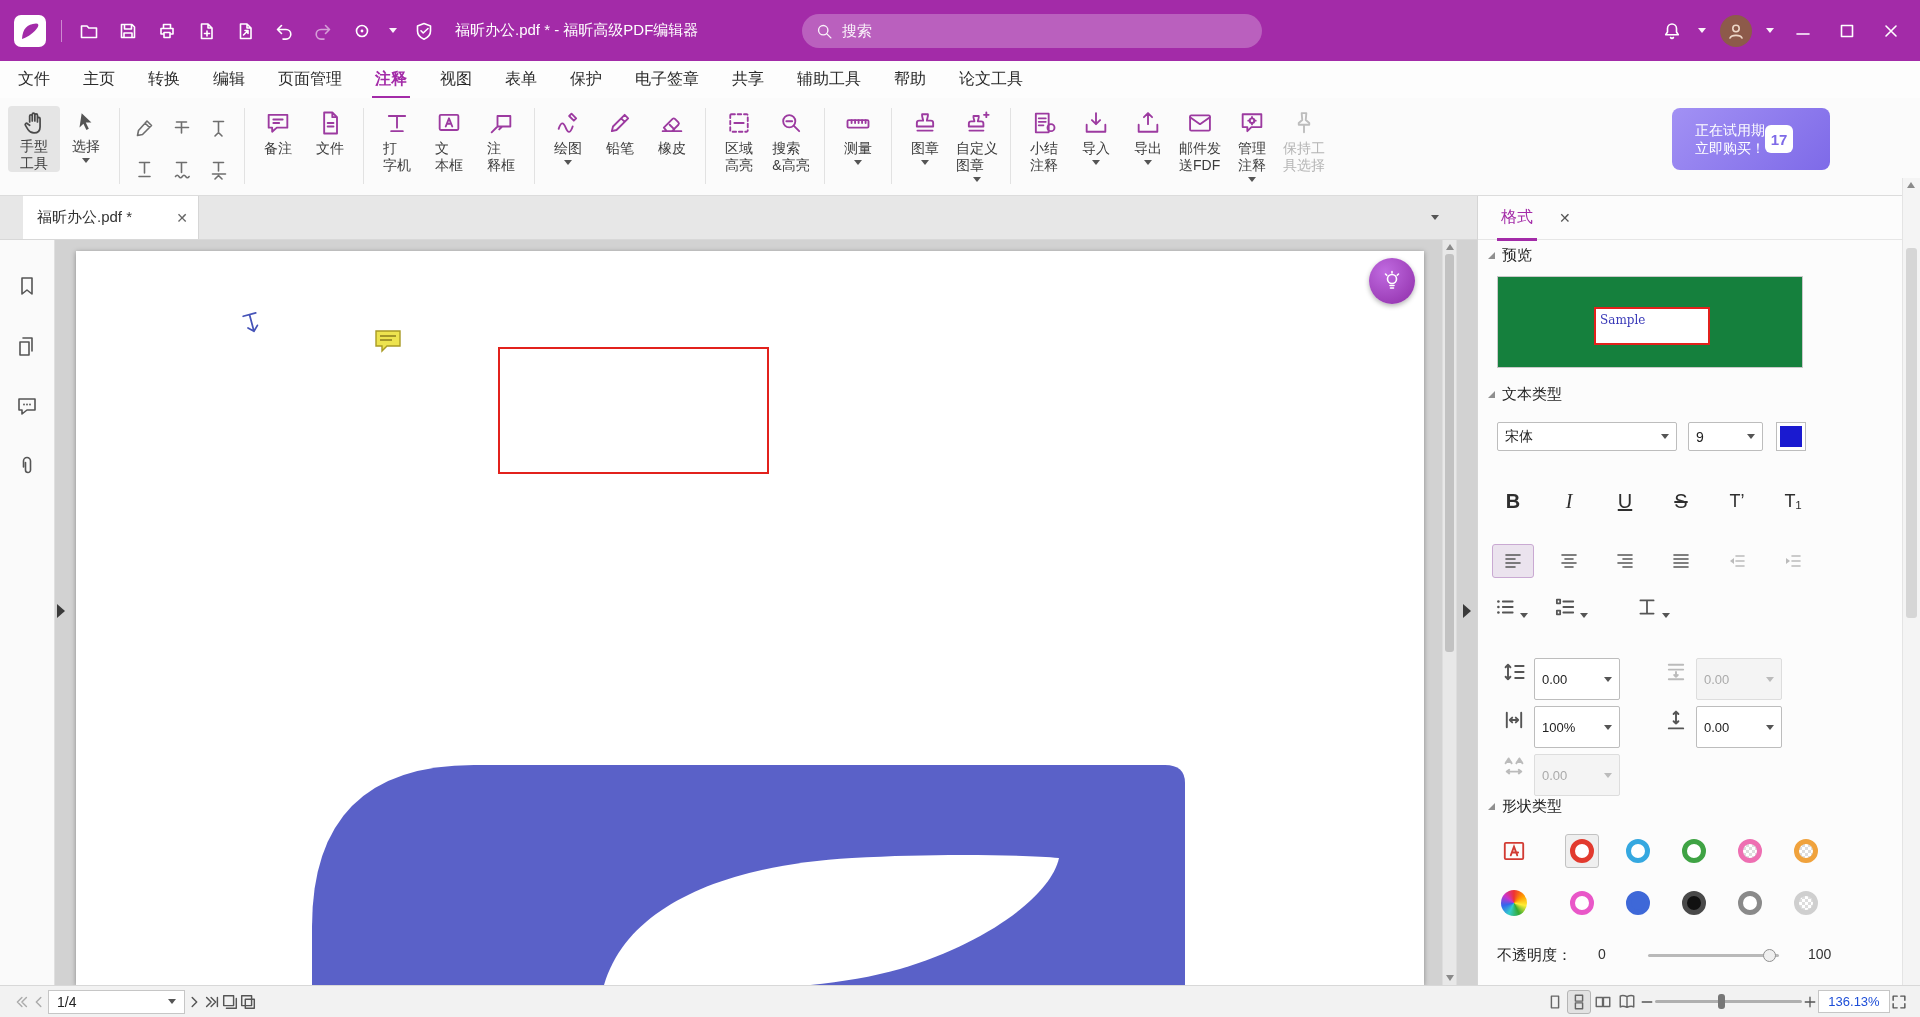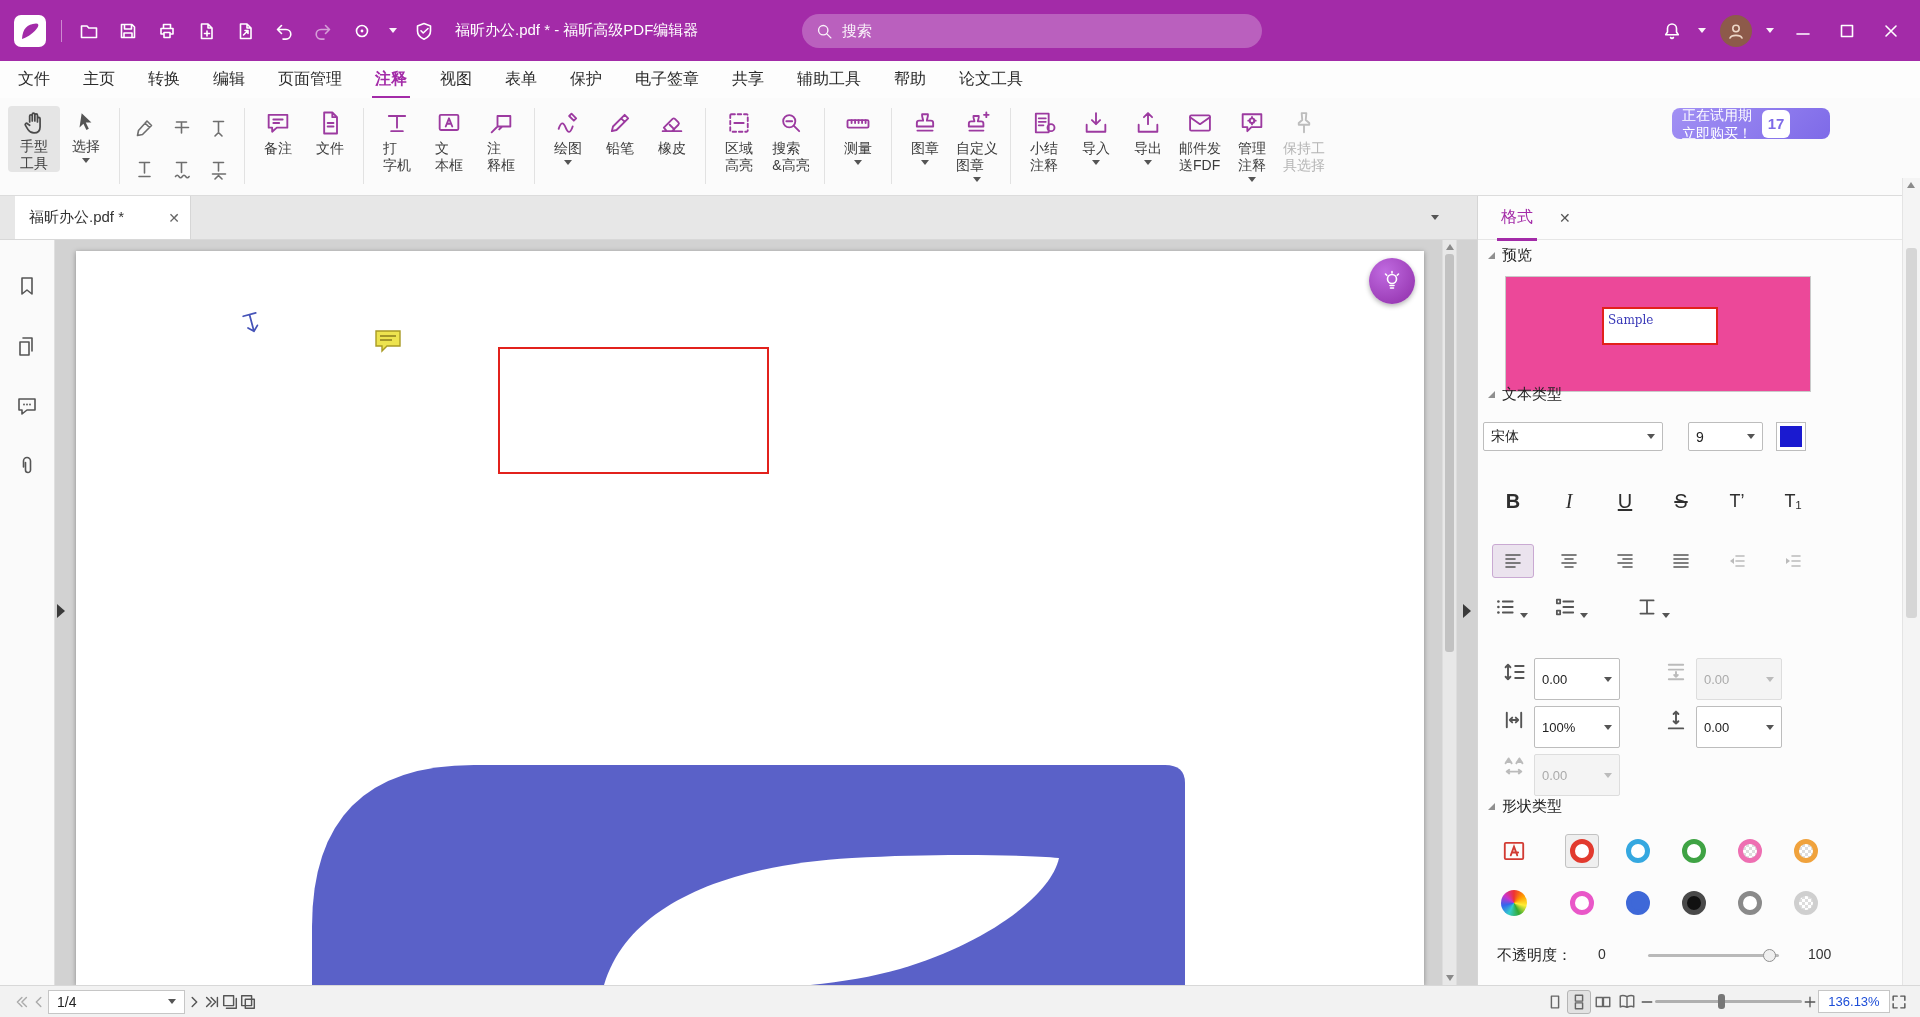--- a/index.html
+++ b/index.html
@@ -27,29 +27,29 @@
 .mtab.active::after{content:"";position:absolute;left:-3px;right:-3px;bottom:-9px;height:3px;background:#A32BA8}
 
 .ribbon{position:absolute;top:98px;left:0;width:1920px;height:98px;background:#FBFBFB;border-bottom:1px solid #DCDCDC;display:flex;align-items:flex-start;padding:8px 0 0 8px}
 .rbtn{display:flex;flex-direction:column;align-items:center;min-width:52px;padding:3px 3px 0;border-radius:4px;color:#9C3AA0;gap:3px}
 .rbtn .lbl{font-size:14px;line-height:17px;color:#3c3c3c;text-align:left;white-space:pre-line}
 .rbtn.sel{background:#E5E5E5}
 .rbtn.disabled{color:#BDBDBD}.rbtn.disabled .lbl{color:#B5B5B5}
 .rdiv{width:1px;height:76px;background:#E2E2E2;margin:2px 7px 0;flex:0 0 auto}
 .mgrid{display:grid;grid-template-columns:repeat(3,36px);grid-auto-rows:40px;gap:1px;margin-top:2px}
 .mbtn{display:flex;align-items:center;justify-content:center;color:#6e6e6e}
-.trial{position:absolute;right:90px;top:10px;width:158px;height:31px;border-radius:8px;background:linear-gradient(135deg,#A291F4,#7E6AE8);color:#fff;display:flex;align-items:center;padding:0 8px 0 10px;gap:10px}
+.trial{position:absolute;right:90px;top:10px;width:158px;height:62px;border-radius:8px;background:linear-gradient(135deg,#A291F4,#7E6AE8);color:#fff;display:flex;align-items:center;padding:0 8px 0 23px;gap:0}
 .trial-text{font-size:14px;line-height:18px;white-space:pre-line}
 .trial-badge{width:28px;height:28px;background:#fff;color:#7E6AE8;border-radius:6px;display:flex;align-items:center;justify-content:center;font-weight:bold;font-size:15px}
 
 .workspace{position:absolute;top:196px;left:0;width:1920px;height:789px;display:flex}
 .left-col{width:1477px;display:flex;flex-direction:column}
 .tabbar{height:44px;background:#E7E7E7;border-bottom:1px solid #D8D8D8;display:flex;align-items:stretch;position:relative}
 .tab-start{width:186px;display:flex;align-items:center;padding-left:14px;border-right:1px solid #D6D6D6;color:#333}
-.tab-doc{width:176px;background:#fff;display:flex;align-items:center;justify-content:space-between;padding:0 10px 0 14px;border-right:1px solid #D6D6D6;margin-left:15px}
+.tab-doc{width:176px;background:#fff;display:flex;align-items:center;justify-content:space-between;padding:0 10px 0 14px;border-right:1px solid #D6D6D6;margin-left:23px}
 .tab-close{color:#666;font-size:14px}
 .tabbar-caret{position:absolute;right:38px;top:19px}
 .body{flex:1;display:flex;position:relative;background:#D2D2D2;overflow:hidden}
 .sidebar{width:55px;background:#FAFAFA;border-right:1px solid #E0E0E0;display:flex;flex-direction:column;align-items:center;padding-top:34px;gap:36px;color:#555;flex:0 0 auto}
 .canvas{flex:1;position:relative;overflow:hidden}
 .page{position:absolute;left:21px;top:11px;width:1348px;height:734px;background:#fff;box-shadow:0 1px 5px rgba(0,0,0,.35);overflow:hidden}
 .red-rect{position:absolute;left:422px;top:96px;width:271px;height:127px;border:2px solid #E2211C}
 .bulb{position:absolute;left:1293px;top:7px;width:46px;height:46px;border-radius:50%;background:radial-gradient(circle at 35% 30%,#C06AE0,#8E2DA8);box-shadow:0 2px 5px rgba(0,0,0,.3);display:flex;align-items:center;justify-content:center;color:#fff}
 .cscroll{position:absolute;right:20px;top:0;bottom:0;width:15px;background:#E8E8E8;border-left:1px solid #DDD;border-right:1px solid #DDD}
 .cthumb{position:absolute;left:2px;right:2px;top:14px;height:398px;background:#C2C2C2;border-radius:3px}
@@ -58,21 +58,21 @@
 .sarrow.dn{bottom:4px;border-top:6px solid #8a8a8a}
 .toggle{width:0;height:0;border-top:7px solid transparent;border-bottom:7px solid transparent;border-left:8px solid #3a3a3a;position:absolute}
 
 .panel{width:425px;position:relative;background:#FCFCFC;border-left:1px solid #D5D5D5;flex:0 0 auto}
 .panel-header{height:44px;display:flex;align-items:center;gap:26px;padding-left:23px;border-bottom:1px solid #E6E6E6}
 .panel-title{color:#A32BA8;font-size:16px;position:relative}
 .panel-title::after{content:"";position:absolute;left:-4px;right:-4px;bottom:-13px;height:3px;background:#A32BA8}
 .panel-close{color:#555;font-size:14px}
 .sec-caret{width:0;height:0;border-bottom:7px solid #8f8f8f;border-left:7px solid transparent;display:inline-block;margin-right:7px}
 .sec-label{position:absolute;left:10px;display:flex;align-items:center;font-size:15px;color:#222}
-.preview-box{position:absolute;left:27px;top:80px;width:306px;height:116px;background:#ec4899;border:1px solid #C9C9C9}
+.preview-box{position:absolute;left:19px;top:80px;width:306px;height:92px;background:#15803d;border:1px solid #C9C9C9}
 .sample-rect{position:absolute;left:96px;top:30px;width:116px;height:38px;background:#fff;border:2px solid #E2211C;padding:1px 4px}
 .sample-text{font-family:"DejaVu Serif","Liberation Serif",serif;font-size:12px;color:#3939B8}
 .psel{position:absolute;height:29px;background:#fff;border:1px solid #BDBDBD;border-radius:2px;display:flex;align-items:center;justify-content:space-between;padding:0 7px;font-size:14px;color:#222}
 .psel.small{height:42px;font-size:13px}
 .psel.dis{background:#F4F4F4;border-color:#DDD;color:#AAA}
 .psel.dis .cdn{border-top-color:#BBB}
 .swatch{position:absolute;left:298px;top:226px;width:30px;height:29px;border:1px solid #BDBDBD;background:#fff;padding:3px}
 .swatch>div{width:100%;height:100%;background:#1A1AD0}
 .btnrow{position:absolute;left:14px;display:flex;gap:14px}
 .fbtn{width:42px;height:34px;display:flex;align-items:center;justify-content:center;font-size:20px;color:#2e2e2e;border-radius:3px}
@@ -508,21 +508,21 @@
       <div class="preview-box">
         <div class="sample-rect">
           <span class="sample-text">Sample</span>
         </div>
       </div>
 
       <div class="sec-label" style="top:189px">
         <span class="sec-caret"></span>
         <span>文本类型</span>
       </div>
-      <div class="psel" style="left:5px;top:226px;width:180px">
+      <div class="psel" style="left:19px;top:226px;width:180px">
         <span>宋体</span>
           <span class="cdn"></span>
       </div>
       <div class="psel" style="left:210px;top:226px;width:75px">
         <span>9</span>
           <span class="cdn"></span>
       </div>
       <div class="swatch">
           <div></div>
         </div>

